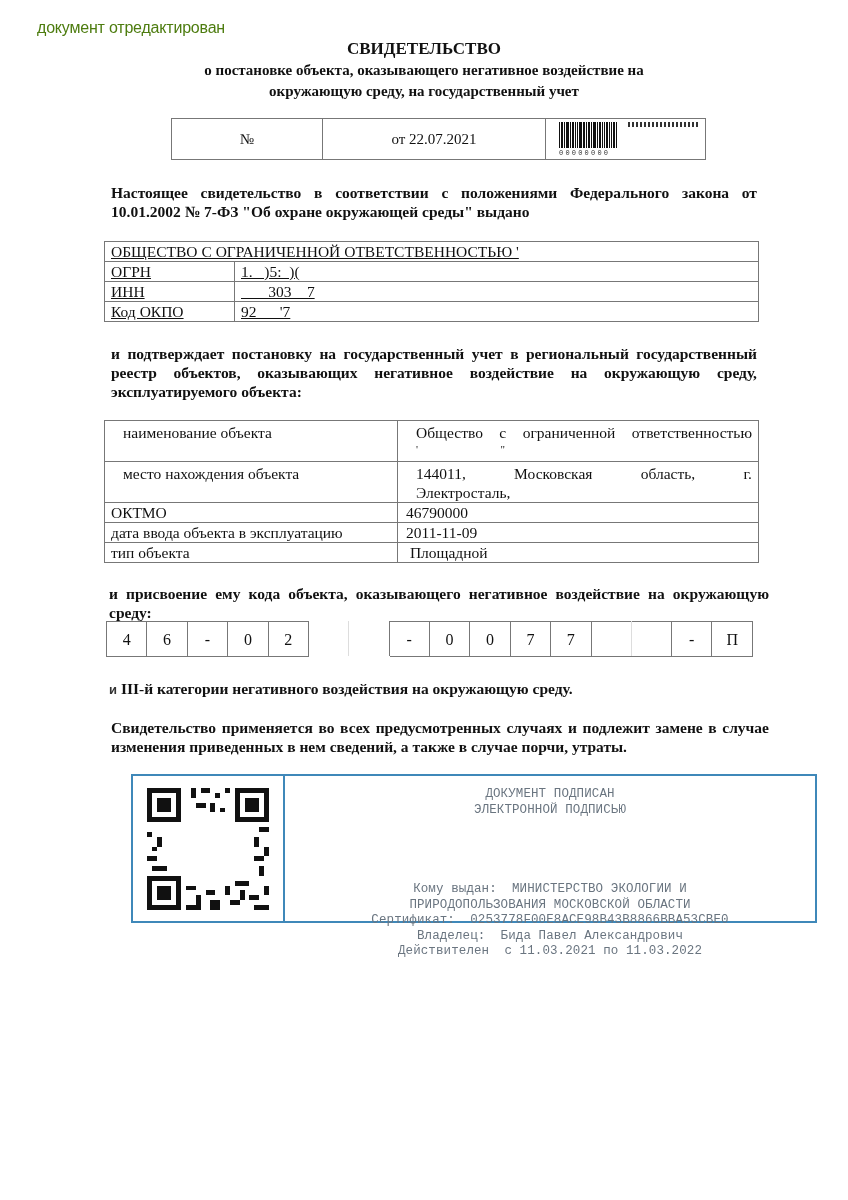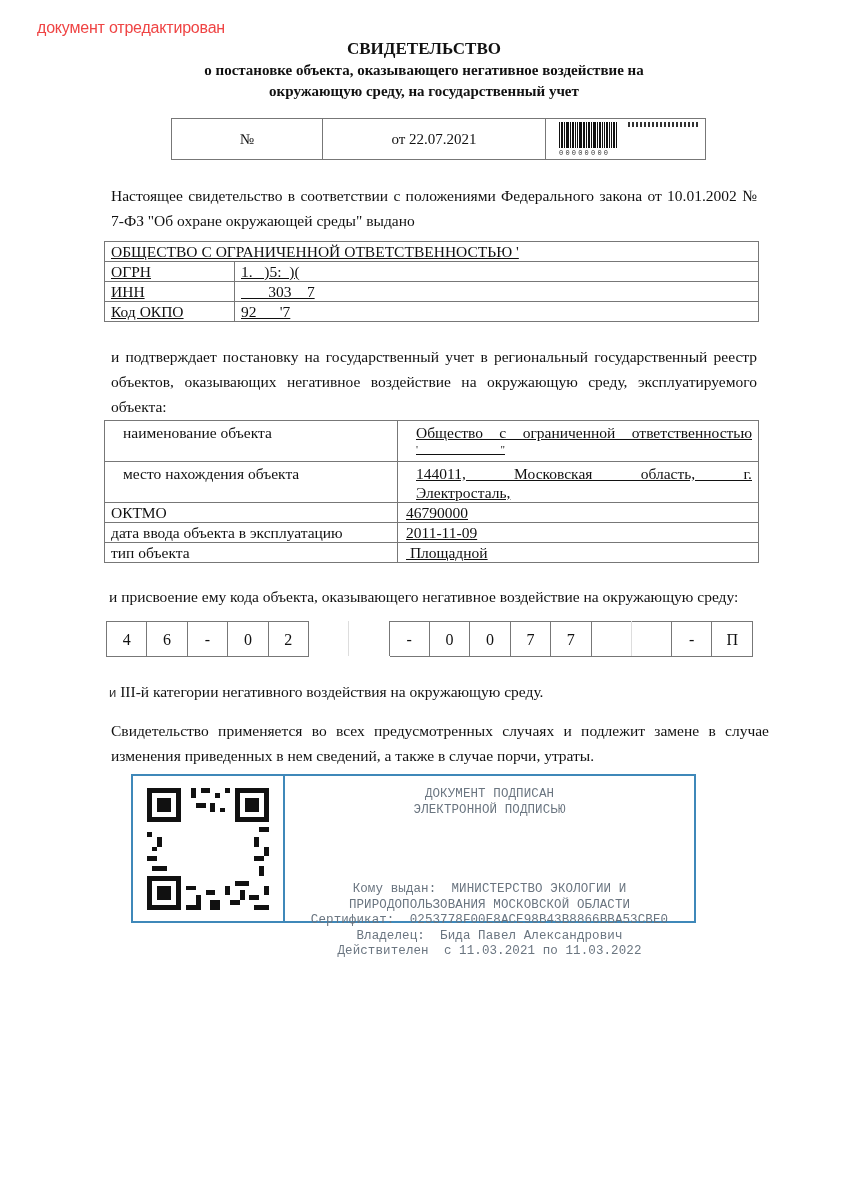--- a/index.html
+++ b/index.html
@@ -1,64 +1,64 @@
 <!DOCTYPE html>
 <html><head>
 <meta charset="utf-8">
 <style>
   html, body { margin: 0; padding: 0; background: #ffffff; }
   body { width: 848px; height: 1200px; position: relative; overflow: hidden; color: #111; }
   .serif { font-family: "Liberation Serif", "DejaVu Serif", serif; }
   .mono { font-family: "Liberation Mono", "DejaVu Sans Mono", monospace; }
   .sans { font-family: "Liberation Sans", "DejaVu Sans", sans-serif; }
 
-  .redacted-note { position: absolute; left: 37px; top: 19px; font-size: 16px; color: #ef4444; letter-spacing: -0.2px; }
+  .redacted-note { position: absolute; left: 37px; top: 19px; font-size: 16px; color: #4d7c0f; letter-spacing: -0.2px; }
 
   .title-block { position: absolute; left: 0; top: 38px; width: 880px; text-align: center; font-weight: bold; }
   .title-main { font-size: 17px; line-height: 22px; }
   .title-sub { font-size: 15px; line-height: 21px; }
 
   .num-box { position: absolute; left: 171px; top: 118px; width: 535px; height: 42px; border: 1px solid #777; display: flex; box-sizing: border-box; }
   .num-cell { height: 100%; display: flex; align-items: center; justify-content: center; font-size: 15px; box-sizing: border-box; }
   .num-cell.c1 { width: 151px; border-right: 1px solid #777; }
   .num-cell.c2 { width: 223px; border-right: 1px solid #777; }
   .num-cell.c3 { flex: 1; justify-content: flex-start; padding-left: 13px; position: relative; }
   .barcode { display: flex; flex-direction: column; align-items: flex-start; }
   .bars { display: flex; align-items: flex-start; height: 26px; }
   .bars span { display: inline-block; background: #111; height: 26px; margin-right: 1px; }
   .barcode-digits { font-size: 7px; letter-spacing: 2.2px; color: #333; margin-top: 1px; }
   .bars-top { position: absolute; left: 82px; top: 3px; display: flex; gap: 2px; }
   .bars-top span { display: inline-block; background: #333; width: 2px; height: 5px; }
 
-  .para { position: absolute; left: 111px; width: 646px; font-size: 15.5px; line-height: 25px; text-align: justify; text-align-last: left; }
+  .para { position: absolute; left: 111px; width: 646px; font-size: 15.5px; line-height: 19px; text-align: justify; text-align-last: left; font-weight: bold; }
   .para.p1 { top: 183px; }
   .para.p2 { top: 344px; }
   .para.p3 { top: 584px; left: 109px; width: 660px; }
   .para.p4 { top: 679px; left: 109px; }
   .para.p5 { top: 718px; left: 111px; width: 658px; }
   .small-i { font-family: "Liberation Sans", sans-serif; font-size: 13px; color: #333; }
 
   table { border-collapse: collapse; position: absolute; }
   td { border: 1px solid #777; font-size: 15.5px; padding: 0 6px; vertical-align: top; line-height: 19px; }
 
   .org-table { left: 104px; top: 241px; width: 655px; text-decoration: underline; }
   .org-table td { height: 19px; }
   .org-table .lbl { width: 117px; }
 
   .obj-table { left: 104px; top: 420px; width: 655px; }
   .obj-table .lbl { width: 268px; padding-left: 6px; }
-  .obj-table td.val { padding-left: 8px; text-align: justify; text-align-last: justify; text-decoration: underline; }
+  .obj-table td.val { padding-left: 8px; text-align: justify; text-align-last: justify; }
   .obj-table td.val.last-left { text-align-last: left; }
   .obj-table tr.tall td { height: 38px; padding-top: 2px; padding-left: 18px; }
   .obj-table tr.short td { height: 18px; }
 
   .code-table { left: 106px; top: 621px; width: 647px; }
   .code-table td { width: 40px; height: 34px; text-align: center; vertical-align: middle; padding: 0; font-size: 16px; }
 
-  .stamp { position: absolute; left: 131px; top: 774px; width: 565px; height: 149px; border: 2px solid #3f88b9; box-sizing: border-box; display: flex; }
+  .stamp { position: absolute; left: 131px; top: 774px; width: 686px; height: 149px; border: 2px solid #3f88b9; box-sizing: border-box; display: flex; }
   .stamp-qr { width: 150px; border-right: 2px solid #3f88b9; display: flex; align-items: center; justify-content: center; }
   .stamp-text { flex: 1; text-align: center; color: #6a7580; font-size: 12.5px; line-height: 15.5px; padding-top: 11px; letter-spacing: 0.1px; }
   .stamp-text .gap { height: 16px; }
 </style>
 </head>
 <body>
 
 <div class="redacted-note sans">документ отредактирован</div>
 
 <div class="title-block serif" style="left:-16px;">

